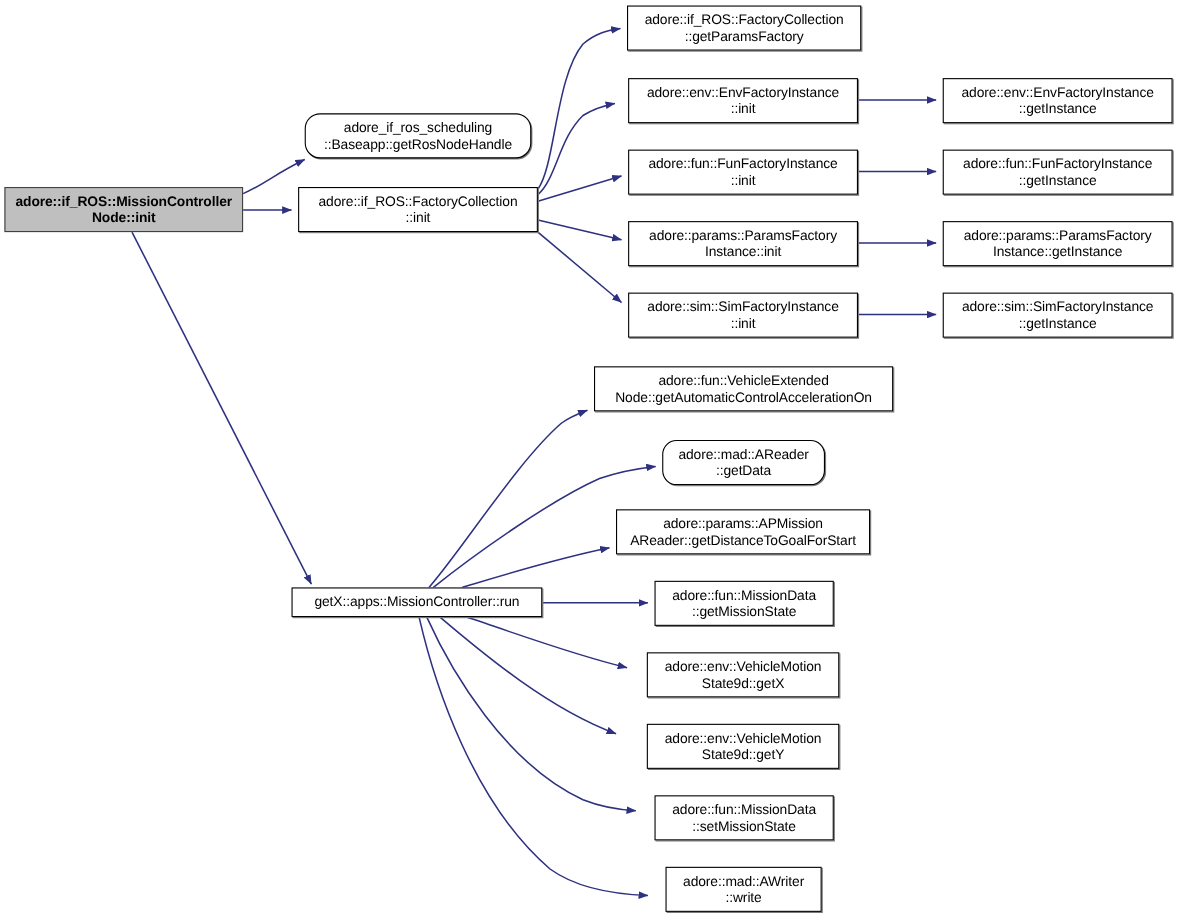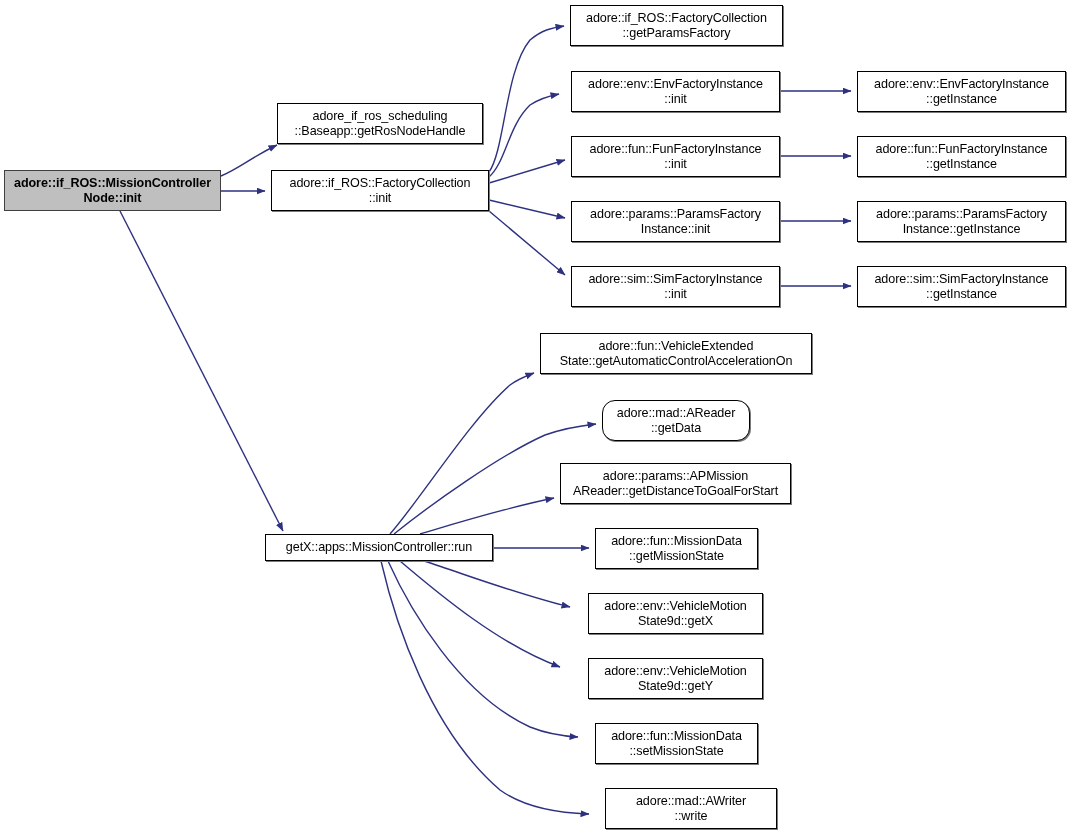--- a/index.html
+++ b/index.html
@@ -82,21 +82,21 @@
         <path d="M 493,548 L 589,548" fill="none" stroke="#2e3180" stroke-width="1.4" marker-end="url(#arrowhead)"></path>
         <path d="M 424,561 C 470,576 520,595 570,607" fill="none" stroke="#2e3180" stroke-width="1.4" marker-end="url(#arrowhead)"></path>
         <path d="M 400,561 C 440,595 500,645 560,667" fill="none" stroke="#2e3180" stroke-width="1.4" marker-end="url(#arrowhead)"></path>
         <path d="M 388,561 C 410,610 460,695 530,727 C 545,733 561,736 578,737" fill="none" stroke="#2e3180" stroke-width="1.4" marker-end="url(#arrowhead)"></path>
         <path d="M 381,561 C 395,622 430,730 500,790 C 525,808 558,813 589,814" fill="none" stroke="#2e3180" stroke-width="1.4" marker-end="url(#arrowhead)"></path>
       </g>
   </svg>
   <div id="nodes-layer">
       <div class="node root" style="left: 4px; top: 170px; width: 217px; height: 41px; font-weight: bold;"><span class="node-label">adore::if_ROS::MissionController
 Node::init</span></div>
-      <div class="node" style="left: 277px; top: 103px; width: 206px; height: 41px;"><span class="node-label">adore_if_ros_scheduling
+      <div class="node" style="left: 277px; top: 103px; width: 206px; height: 41px; border-radius: 14px;"><span class="node-label">adore_if_ros_scheduling
 ::Baseapp::getRosNodeHandle</span></div>
       <div class="node" style="left: 271px; top: 170px; width: 218px; height: 41px;"><span class="node-label">adore::if_ROS::FactoryCollection
 ::init</span></div>
       <div class="node" style="left: 570px; top: 5px; width: 213px; height: 41px;"><span class="node-label">adore::if_ROS::FactoryCollection
 ::getParamsFactory</span></div>
       <div class="node" style="left: 571px; top: 71px; width: 209px; height: 41px;"><span class="node-label">adore::env::EnvFactoryInstance
 ::init</span></div>
       <div class="node" style="left: 857px; top: 71px; width: 209px; height: 41px;"><span class="node-label">adore::env::EnvFactoryInstance
 ::getInstance</span></div>
       <div class="node" style="left: 571px; top: 136px; width: 209px; height: 41px;"><span class="node-label">adore::fun::FunFactoryInstance
@@ -105,30 +105,30 @@
 ::getInstance</span></div>
       <div class="node" style="left: 571px; top: 201px; width: 209px; height: 41px;"><span class="node-label">adore::params::ParamsFactory
 Instance::init</span></div>
       <div class="node" style="left: 857px; top: 201px; width: 209px; height: 41px;"><span class="node-label">adore::params::ParamsFactory
 Instance::getInstance</span></div>
       <div class="node" style="left: 571px; top: 266px; width: 209px; height: 41px;"><span class="node-label">adore::sim::SimFactoryInstance
 ::init</span></div>
       <div class="node" style="left: 857px; top: 266px; width: 209px; height: 41px;"><span class="node-label">adore::sim::SimFactoryInstance
 ::getInstance</span></div>
       <div class="node" style="left: 540px; top: 333px; width: 272px; height: 41px;"><span class="node-label">adore::fun::VehicleExtended
-State::getAutomaticControlAccelerationOn</span></div>
+Node::getAutomaticControlAccelerationOn</span></div>
       <div class="node" style="left: 602px; top: 400px; width: 148px; height: 41px; border-radius: 13px;"><span class="node-label">adore::mad::AReader
 ::getData</span></div>
       <div class="node" style="left: 560px; top: 463px; width: 231px; height: 41px;"><span class="node-label">adore::params::APMission
 AReader::getDistanceToGoalForStart</span></div>
       <div class="node" style="left: 595px; top: 528px; width: 163px; height: 41px;"><span class="node-label">adore::fun::MissionData
 ::getMissionState</span></div>
       <div class="node" style="left: 265px; top: 534px; width: 228px; height: 27px;"><span class="node-label">getX::apps::MissionController::run</span></div>
       <div class="node" style="left: 588px; top: 593px; width: 175px; height: 41px;"><span class="node-label">adore::env::VehicleMotion
 State9d::getX</span></div>
       <div class="node" style="left: 588px; top: 658px; width: 175px; height: 41px;"><span class="node-label">adore::env::VehicleMotion
 State9d::getY</span></div>
       <div class="node" style="left: 595px; top: 723px; width: 163px; height: 41px;"><span class="node-label">adore::fun::MissionData
 ::setMissionState</span></div>
-      <div class="node" style="left: 605px; top: 788px; width: 172px; height: 41px;"><span class="node-label">adore::mad::AWriter
+      <div class="node" style="left: 605px; top: 788px; width: 142px; height: 41px;"><span class="node-label">adore::mad::AWriter
 ::write</span></div>
     </div>
 </div>
 
 </body></html>

